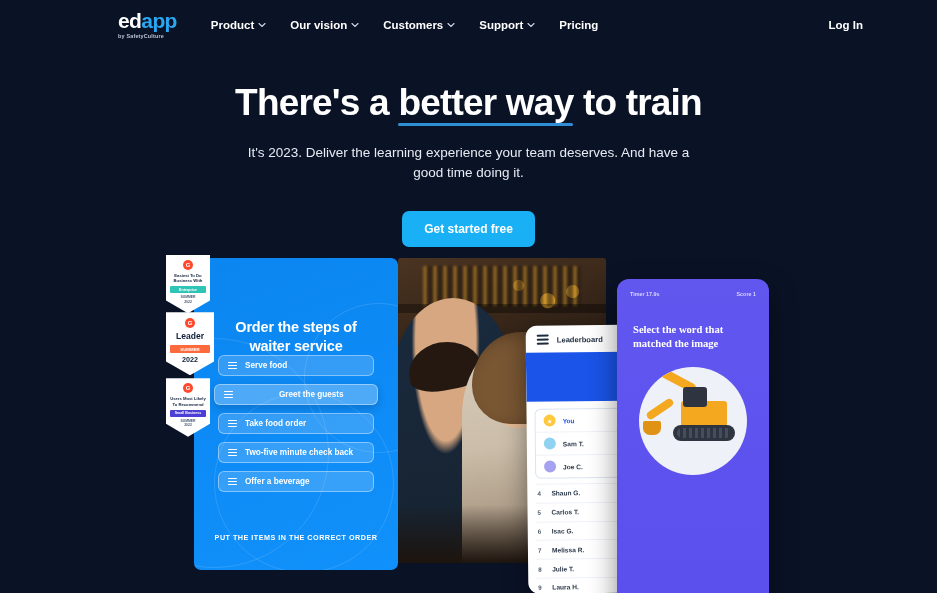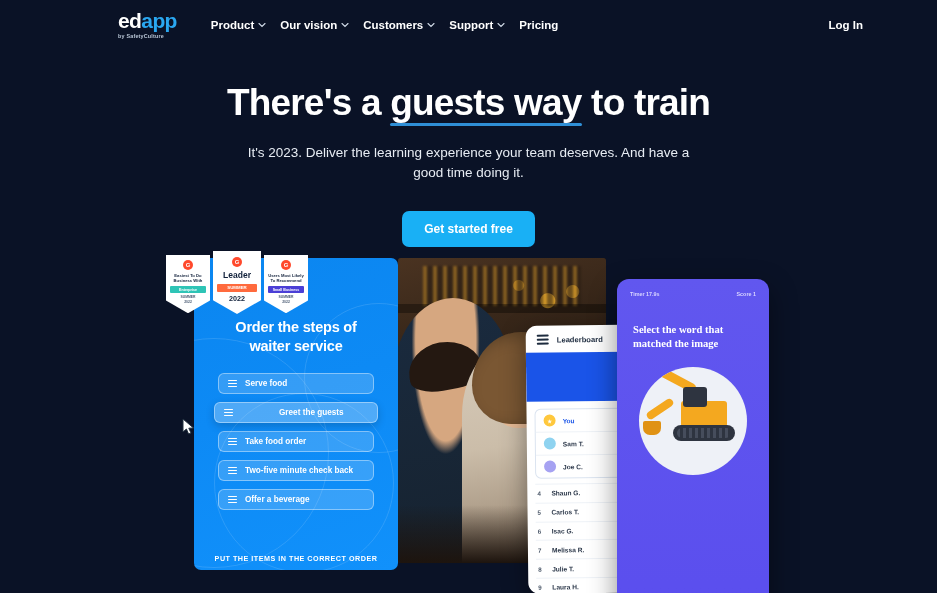--- a/index.html
+++ b/index.html
@@ -19,21 +19,21 @@
     padding:0 74px 0 118px;
     position:relative;
     z-index:40;
   }
   .logo { display:flex; flex-direction:column; justify-content:center; line-height:1; margin-right:34px; }
   .logo-main { font-size:21px; font-weight:700; letter-spacing:-0.6px; }
   .logo-ed { color:#ffffff; }
   .logo-app { color:#2aa7f0; }
   .logo-sub { font-size:5.4px; font-weight:700; color:#b9c6d6; letter-spacing:0.2px; margin-top:3px; }
 
-  .nav-links { display:flex; align-items:center; gap:15px; }
+  .nav-links { display:flex; align-items:center; gap:25px; }
   .nav-link {
     font-size:11.5px; font-weight:700; color:#ffffff;
     display:flex; align-items:center; gap:4px; cursor:pointer; white-space:nowrap;
   }
   .chev { width:7px; height:7px; display:inline-block; position:relative; top:-1px; }
   .chev svg { display:block; }
 
   .nav-right { margin-left:auto; display:flex; align-items:flex-start; gap:24px; }
   .login { font-size:11.5px; font-weight:700; color:#ffffff; cursor:pointer; }
   .signup {
@@ -77,42 +77,42 @@
     border-radius:50%;
   }
   .sw1 { width:230px; height:230px; left:-95px; top:80px; }
   .sw2 { width:180px; height:180px; left:20px; top:135px; }
   .sw3 { width:150px; height:150px; left:110px; top:45px; }
   .bc-title {
     position:relative; z-index:2; text-align:center; margin-top:60px;
     font-size:14.5px; font-weight:700; line-height:1.28; letter-spacing:-0.2px;
     padding:0 24px;
   }
-  .bc-list { position:relative; z-index:2; margin-top:18px; padding:0 24px; }
+  .bc-list { position:relative; z-index:2; padding:0 24px; }
   .bc-item {
     background:rgba(255,255,255,0.17);
     border:1px solid rgba(255,255,255,0.4);
     border-radius:6px; height:21px; margin-bottom:8px;
     display:flex; align-items:center; padding-left:9px; gap:8px;
     font-size:8.2px; font-weight:700; color:#ffffff;
   }
   .bc-item.lifted {
     background:rgba(255,255,255,0.27); transform:translateX(-4px);
     width:calc(100% + 8px); box-shadow:0 3px 8px rgba(0,0,0,0.18);gap:46px;
   }
   .grip { display:flex; flex-direction:column; gap:1.6px; }
   .grip i { display:block; width:9px; height:1.4px; background:#ffffff; border-radius:1px; }
   .bc-foot {
-    position:absolute; z-index:2; bottom:7px; left:0; right:0; text-align:center;
+    position:absolute; z-index:2; bottom:28px; left:0; right:0; text-align:center;
     font-size:7.2px; font-weight:700; letter-spacing:0.5px; color:#ffffff;
   }
   .cursor-icon { position:absolute; left:182px; top:163px; z-index:5; }
 
   
-  .badges { position:absolute; left:166px; top:0px; display:flex; gap:3px; z-index:10; align-items:flex-start; }
+  .badges { position:absolute; left:166px; top:0px; display:flex; gap:3px; z-index:10; align-items:flex-start;flex-direction:column; }
   .badge {
     width:44px; background:#ffffff; position:relative;
     clip-path:polygon(0 0,100% 0,100% 78%,50% 100%,0 78%);
     padding:5px 3px 9px; text-align:center;
     box-shadow:0 2px 6px rgba(0,0,0,0.25);
   }
   .badge.center { width:48px; padding-top:6px; padding-bottom:11px; margin-top:-4px; }
   .g2 {
     width:10px; height:10px; border-radius:50%; background:#ff492c;
     margin:0 auto 3px; position:relative;
@@ -283,21 +283,21 @@
       <span>Pricing</span>
     </div>
   </div>
 
   <div class="nav-right">
     <div class="login">Log In</div>
   </div>
 </div>
 
 <div class="hero">
-  <h1><span>There's a </span><span class="ul">guests way</span><span> to train</span></h1>
+  <h1><span>There's a </span><span class="ul">better way</span><span> to train</span></h1>
   <p>It's 2023. Deliver the learning experience your team deserves. And have a good time doing it.</p>
   <div class="cta-wrap">
     <button class="cta">Get started free</button>
   </div>
 </div>
 
 <div class="collage">
 
   <div class="blue-card">
     <div class="swirl sw1"></div>

